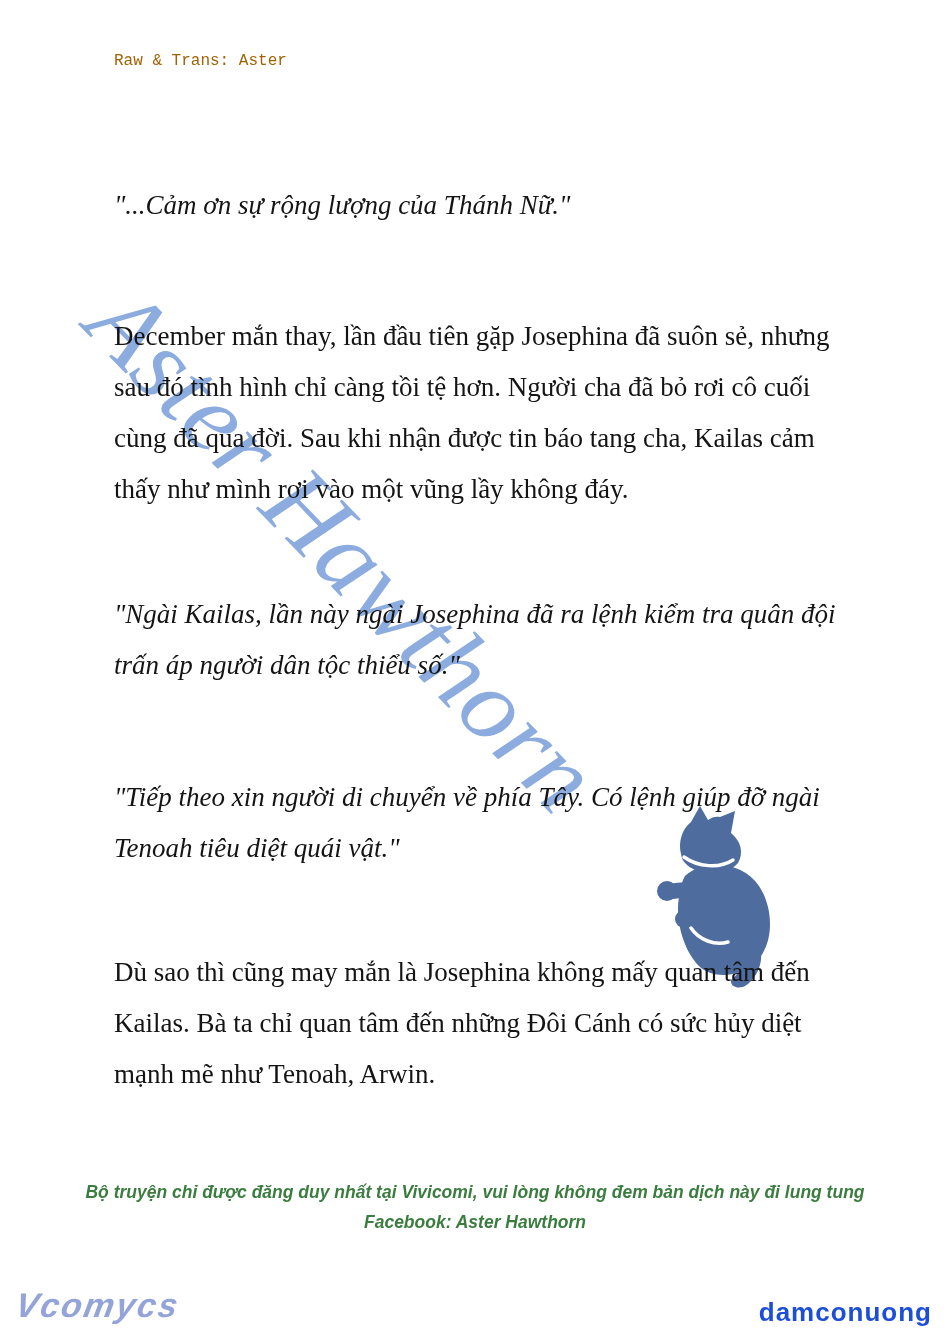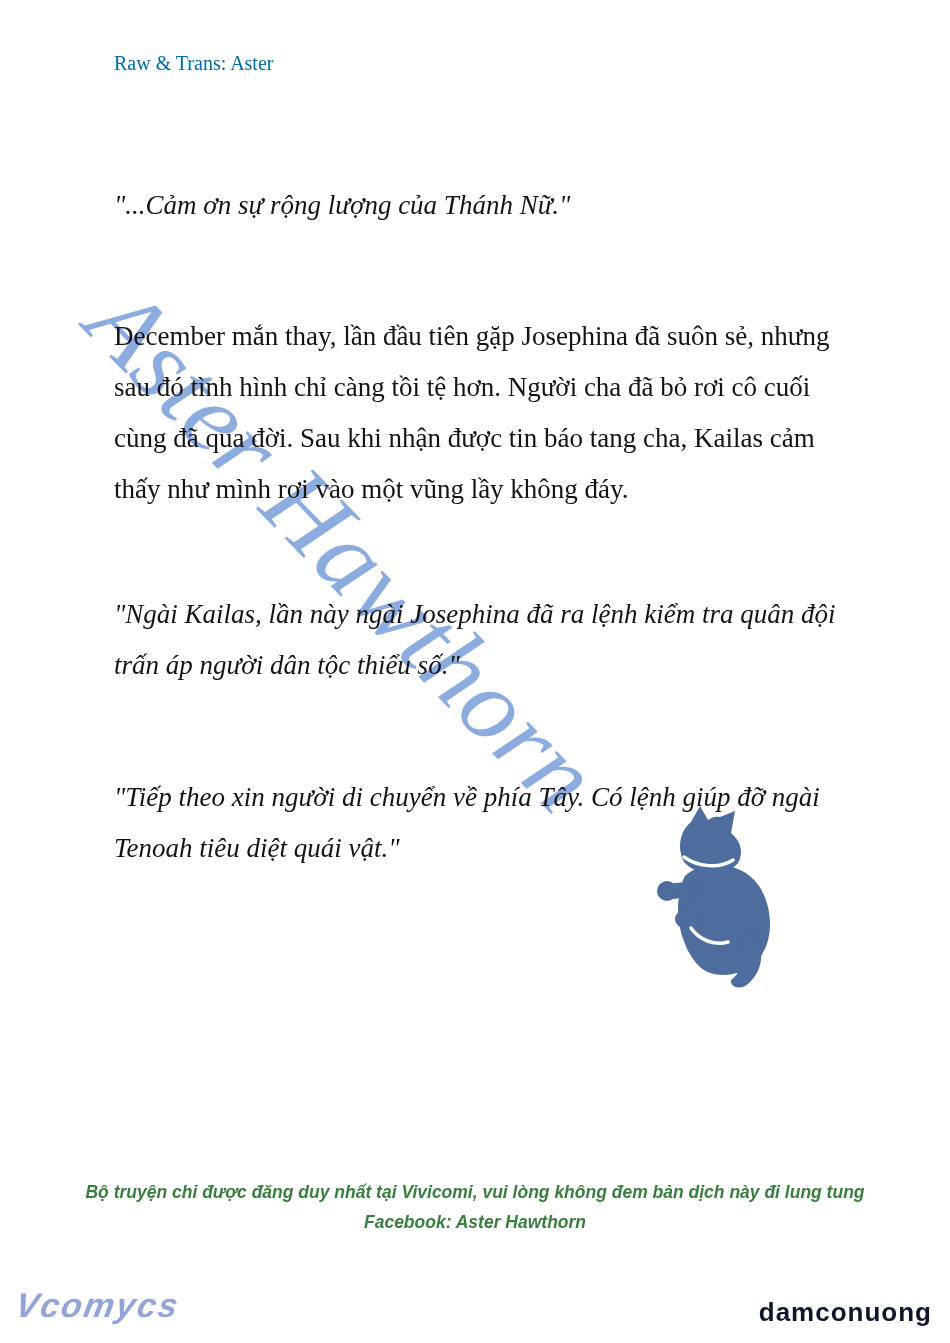--- a/index.html
+++ b/index.html
@@ -9,23 +9,23 @@
     width: 950px;
     height: 1343px;
     background: #ffffff;
     overflow: hidden;
     font-family: "Liberation Serif", serif;
   }
   .credit {
     position: absolute;
     left: 114px;
     top: 52px;
-    font-family: Liberation Serif, serif;
-    font-size: 20px;
-    color: #0369a1;
+    font-family: Liberation Mono, monospace;
+    font-size: 16px;
+    color: #a16207;
     z-index: 3;
   }
   .watermark {
     position: absolute;
     left: 150px;
     top: 262px;
     font-family: "Liberation Serif", serif;
     font-style: italic;
     font-size: 104px;
     letter-spacing: 1px;
@@ -85,21 +85,21 @@
     z-index: 3;
   }
   .damconuong {
     position: absolute;
     right: 18px;
     top: 1297px;
     font-family: "Liberation Sans", sans-serif;
     font-weight: bold;
     font-size: 26px;
     letter-spacing: 1px;
-    color: #0f172a;
+    color: #1d4ed8;
     text-shadow: 0 0 5px rgba(255,255,255,0.95), 0 0 2px rgba(255,255,255,0.9);
     z-index: 3;
     margin-left: 48px;
   }
 </style>
 </head>
 <body>
 
 <div class="page">
 
@@ -133,20 +133,21 @@
   <div class="credit">Raw &amp; Trans: Aster</div>
 
   <p class="textblock quote" id="q1">"...Cảm ơn sự rộng lượng của Thánh Nữ."</p>
 
   <p class="textblock" id="p1">December mắn thay, lần đầu tiên gặp Josephina đã suôn sẻ, nhưng sau đó tình hình chỉ càng tồi tệ hơn. Người cha đã bỏ rơi cô cuối cùng đã qua đời. Sau khi nhận được tin báo tang cha, Kailas cảm thấy như mình rơi vào một vũng lầy không đáy.</p>
 
   <p class="textblock quote" id="q2">"Ngài Kailas, lần này ngài Josephina đã ra lệnh kiểm tra quân đội trấn áp người dân tộc thiểu số."</p>
 
   <p class="textblock quote" id="q3">"Tiếp theo xin người di chuyển về phía Tây. Có lệnh giúp đỡ ngài Tenoah tiêu diệt quái vật."</p>
 
+  <p class="textblock" id="p2">Dù sao thì cũng may mắn là Josephina không mấy quan tâm đến Kailas. Bà ta chỉ quan tâm đến những Đôi Cánh có sức hủy diệt mạnh mẽ như Tenoah, Arwin.</p>
 
   <div class="footer">
     <div>Bộ truyện chỉ được đăng duy nhất tại Vivicomi, vui lòng không đem bản dịch này đi lung tung</div>
     <div>Facebook: Aster Hawthorn</div>
   </div>
 
   <div class="vcomycs">Vcomycs</div>
 
   <div class="damconuong">damconuong</div>
 

